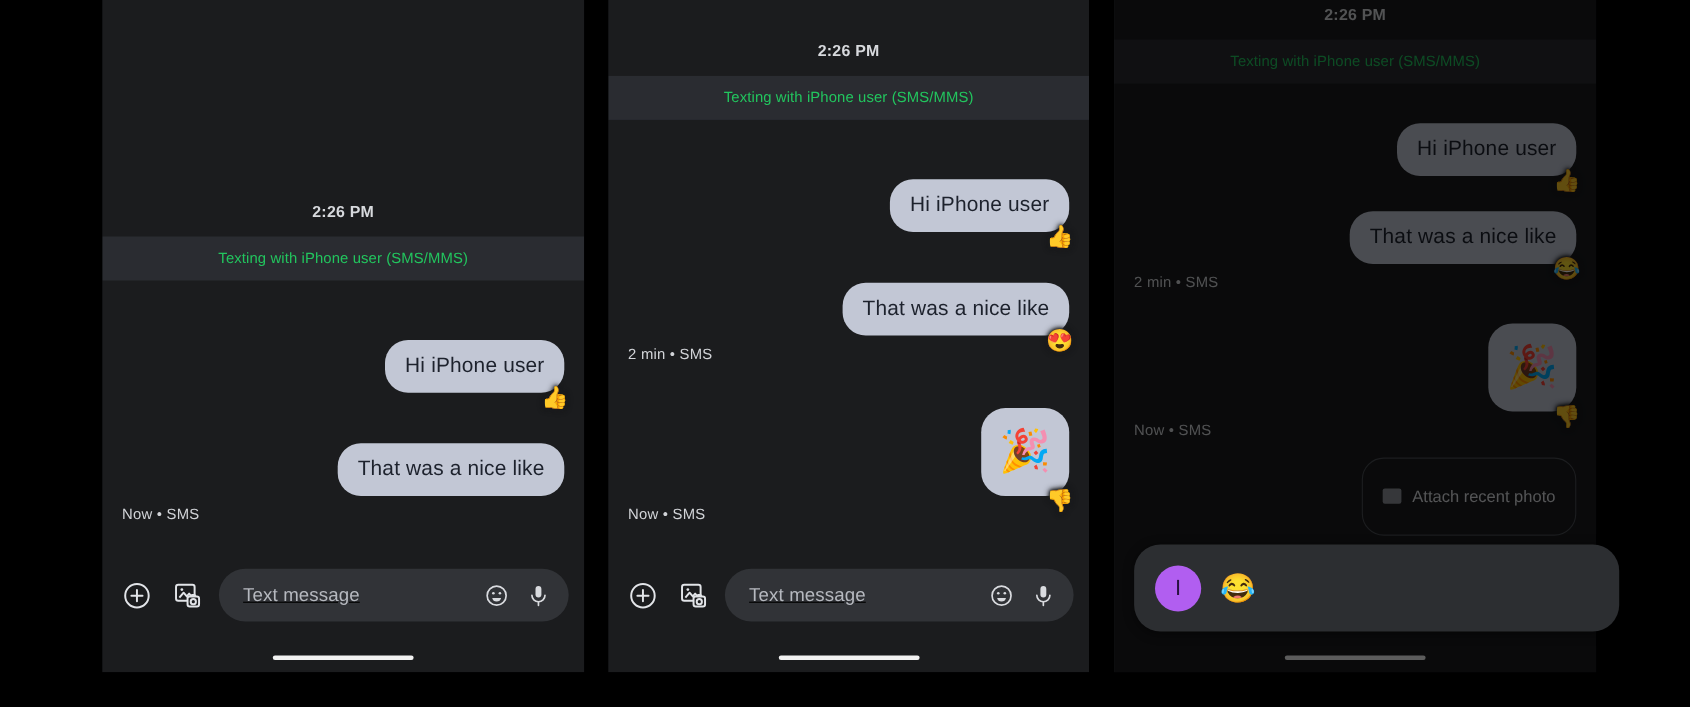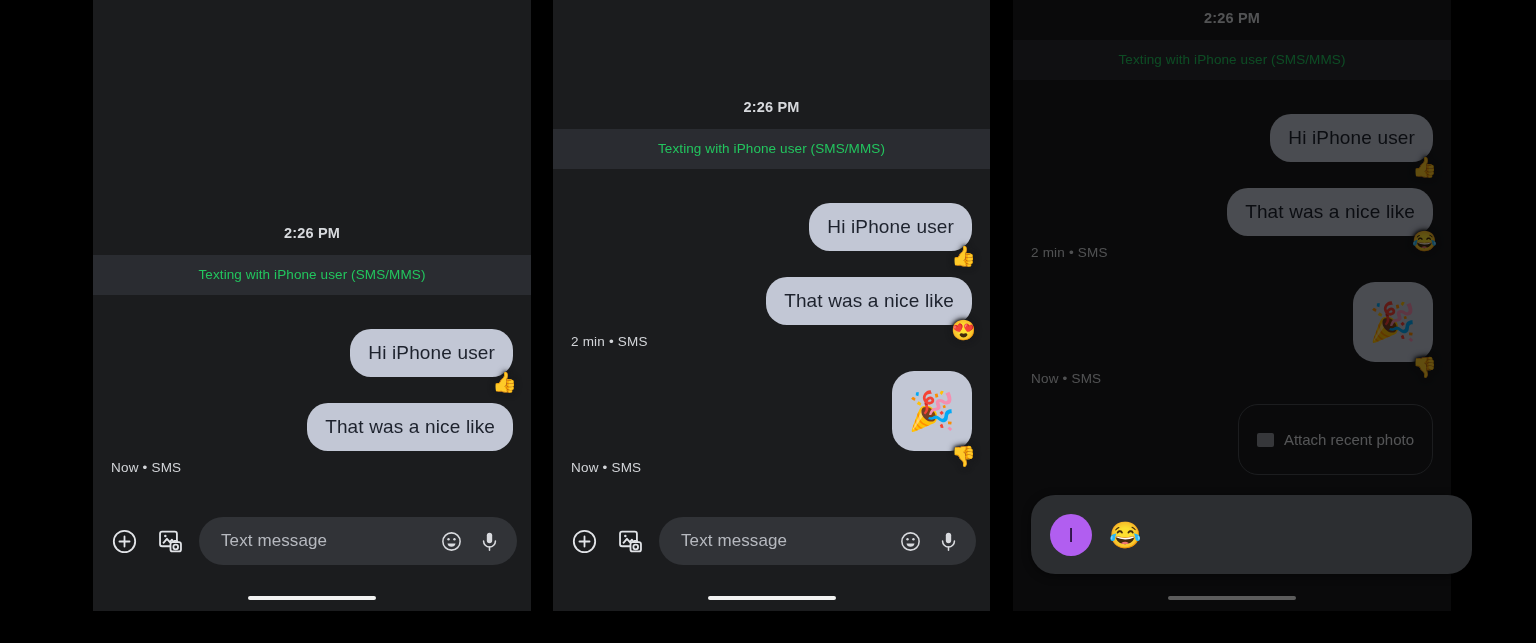--- a/index.html
+++ b/index.html
@@ -70,21 +70,21 @@
     text-align: center;
     padding: 12px 0 13px 0;
     letter-spacing: .1px;
   }
 
   .msg-row {
     display: flex;
     justify-content: flex-end;
     position: relative;
   }
-  .msg-group { position: relative; }
+  .msg-group { position: relative; margin-top: 20px; }
 
   .bubble {
     background: #c2c7d5;
     color: #1d222d;
     font-size: 19px;
     line-height: 1;
     border-radius: 21px;
     padding: 14px 18px 15px 18px;
     display: inline-block;
     white-space: nowrap;
@@ -167,20 +167,21 @@
   }
   .input-pill {
     flex: 1 1 auto;
     height: 48px;
     background: #313337;
     border-radius: 26px;
     display: flex;
     align-items: center;
     padding: 0 14px 0 22px;
     gap: 10px;
+    text-decoration: underline;
   }
   .input-placeholder {
     flex: 1 1 auto;
     color: #b6b9bf;
     font-size: 17px;
     letter-spacing: .1px;
   }
   .pill-ic {
     width: 28px; height: 28px;
     flex: 0 0 auto;

